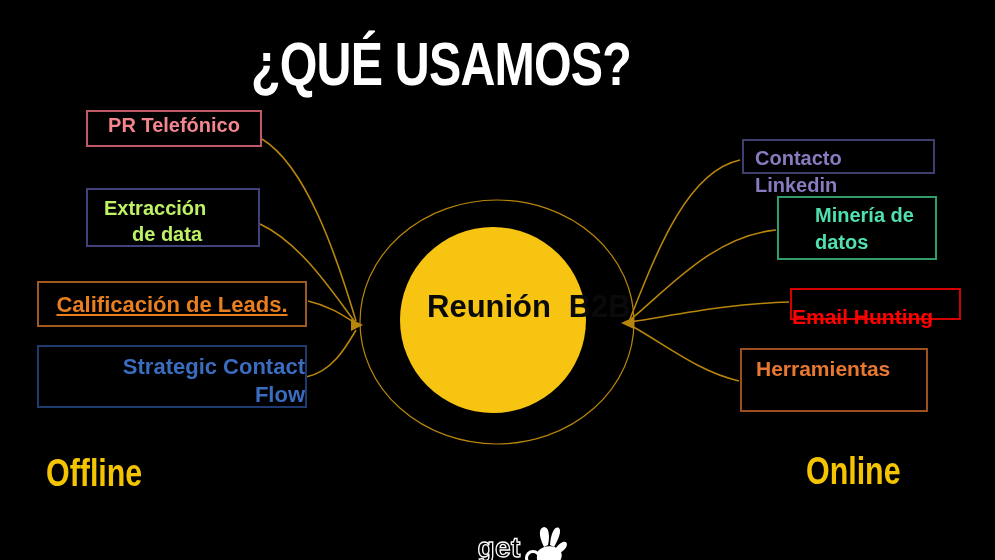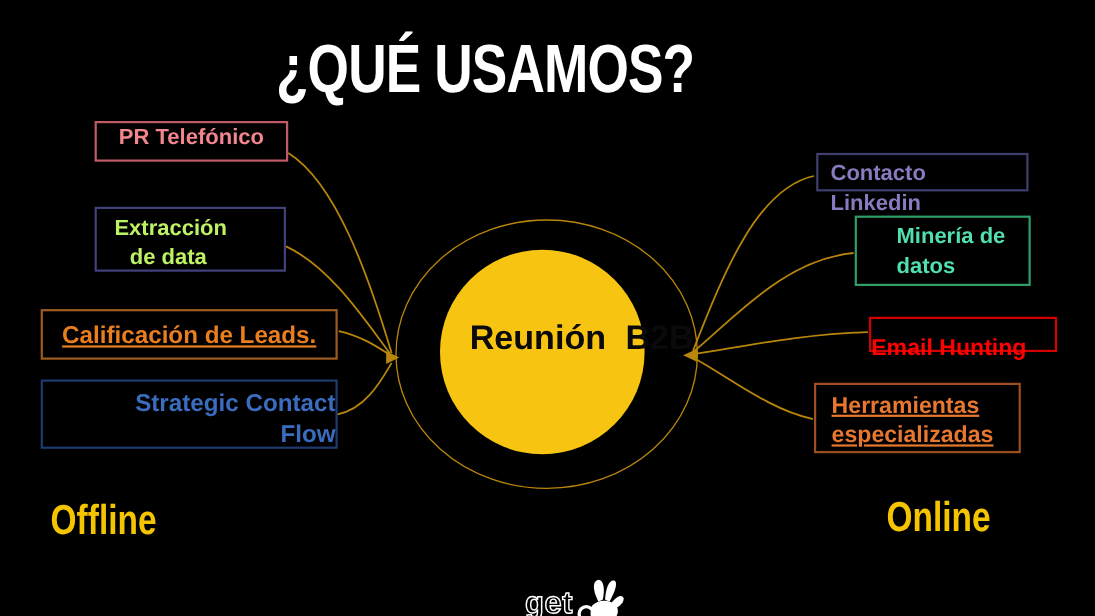--- a/index.html
+++ b/index.html
@@ -16,34 +16,34 @@
 
   
   .node{position:absolute;box-sizing:border-box;border:2px solid;
         font-weight:bold;line-height:1.3;}
   .node .ln{display:block;white-space:nowrap;}
 
   .n-pr{left:86px;top:110px;width:176px;height:37px;font-size:20px;
         text-align:center;padding-top:0;}
   .n-ext{left:86px;top:188px;width:174px;height:59px;font-size:20px;padding-top:5px;}
   .n-ext .l1{padding-left:16px;}
-  .n-ext .l2{padding-left:30px;}
+  .n-ext .l2{padding-left:44px;}
   .n-cal{left:37px;top:281px;width:270px;height:46px;font-size:22px;
          text-align:center;padding-top:8px;text-decoration:underline;}
   .n-str{left:37px;top:345px;width:270px;height:63px;font-size:22px;
          padding:6px 0 0 10px;line-height:1.25;text-align:right;}
 
   .n-con{left:742px;top:139px;width:193px;height:35px;font-size:20px;overflow:visible;}
   .n-con .lines{position:absolute;left:11px;top:4px;line-height:27px;}
   .n-min{left:777px;top:196px;width:160px;height:64px;font-size:20px;
          padding:4px 0 0 36px;line-height:1.35;}
   .n-eml{left:790px;top:288px;width:171px;height:32px;font-size:21px;
          padding-top:13px;}
   .n-her{left:740px;top:348px;width:188px;height:64px;font-size:21px;
-         padding:5px 0 0 14px;line-height:1.3;text-decoration:underline;}
+         padding:5px 0 0 14px;line-height:1.3;}
 
   
   .center-label{position:absolute;left:427px;top:289px;font-size:31px;
                 font-weight:800;line-height:35px;}
   .center-label .l2{margin-left:9px;}
 
   
   .section-label{position:absolute;font-size:38px;font-weight:800;
                  transform:scaleX(0.8);transform-origin:0 50%;white-space:nowrap;}
   .lbl-offline{left:46px;top:452px;}
@@ -119,21 +119,20 @@
     <span class="ln l1">Minería de</span>
     <span class="ln l2">datos</span>
   </div>
 
   <div class="node n-eml" style="color: rgb(255, 0, 0); border-color: rgb(212, 0, 0);">
     <span class="ln">Email Hunting</span>
   </div>
 
   <div class="node n-her" style="color: rgb(232, 120, 48); border-color: rgb(158, 79, 30);">
     <span class="ln l1">Herramientas</span>
-    <span class="ln l2">especializadas</span>
   </div>
 
   <div class="section-label lbl-offline" style="color: rgb(245, 196, 0);">Offline</div>
   <div class="section-label lbl-online" style="color: rgb(245, 196, 0);">Online</div>
 
   <div class="logo">
     <span class="txt solid">star</span>
     <span class="txt hollow">get</span>
     <svg width="44" height="46" viewBox="0 0 44 46">
       <g fill="#fff" stroke="none">

